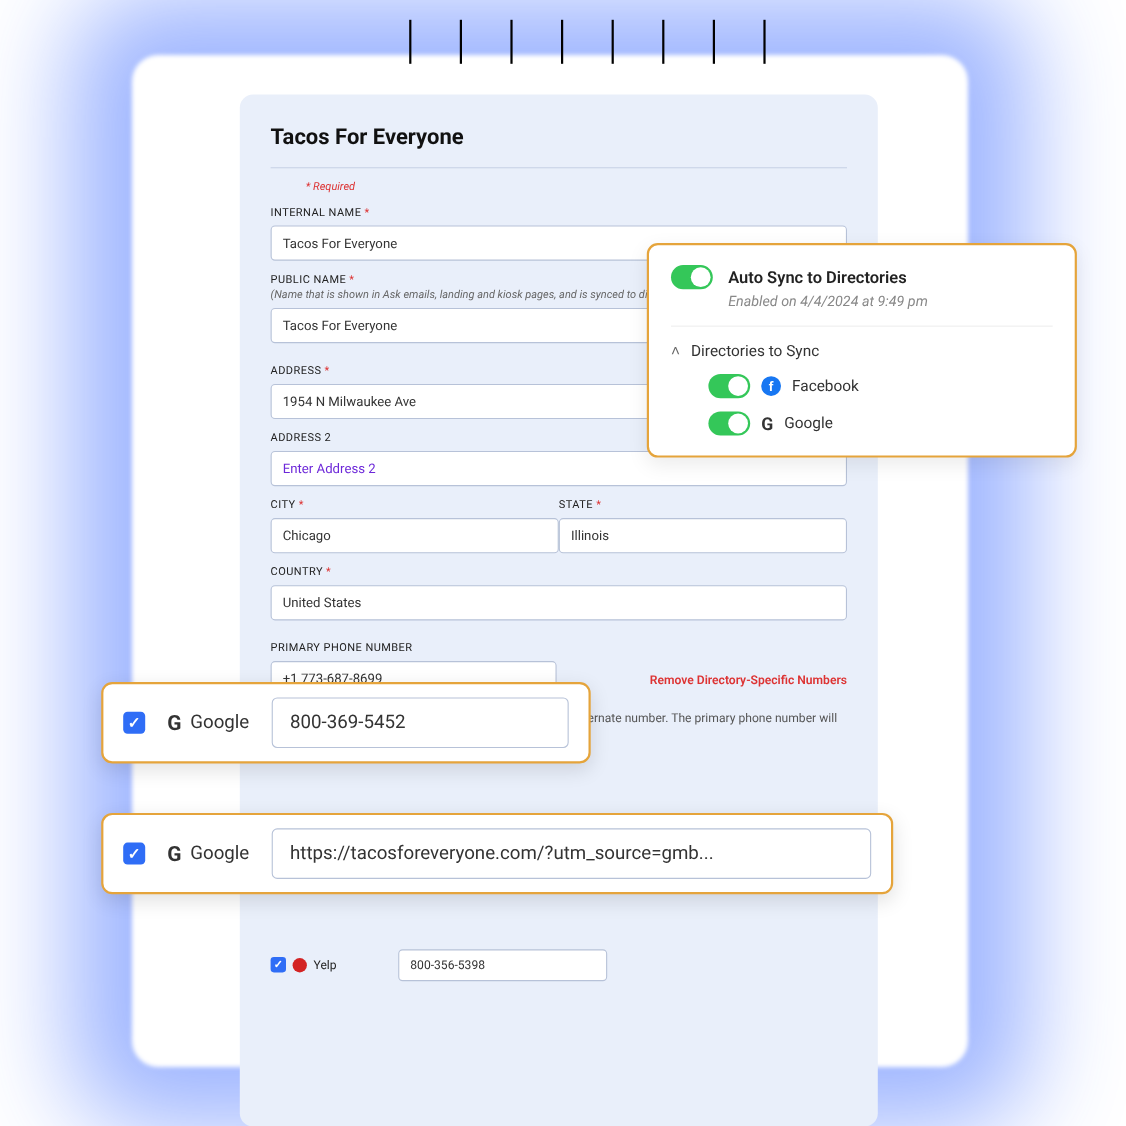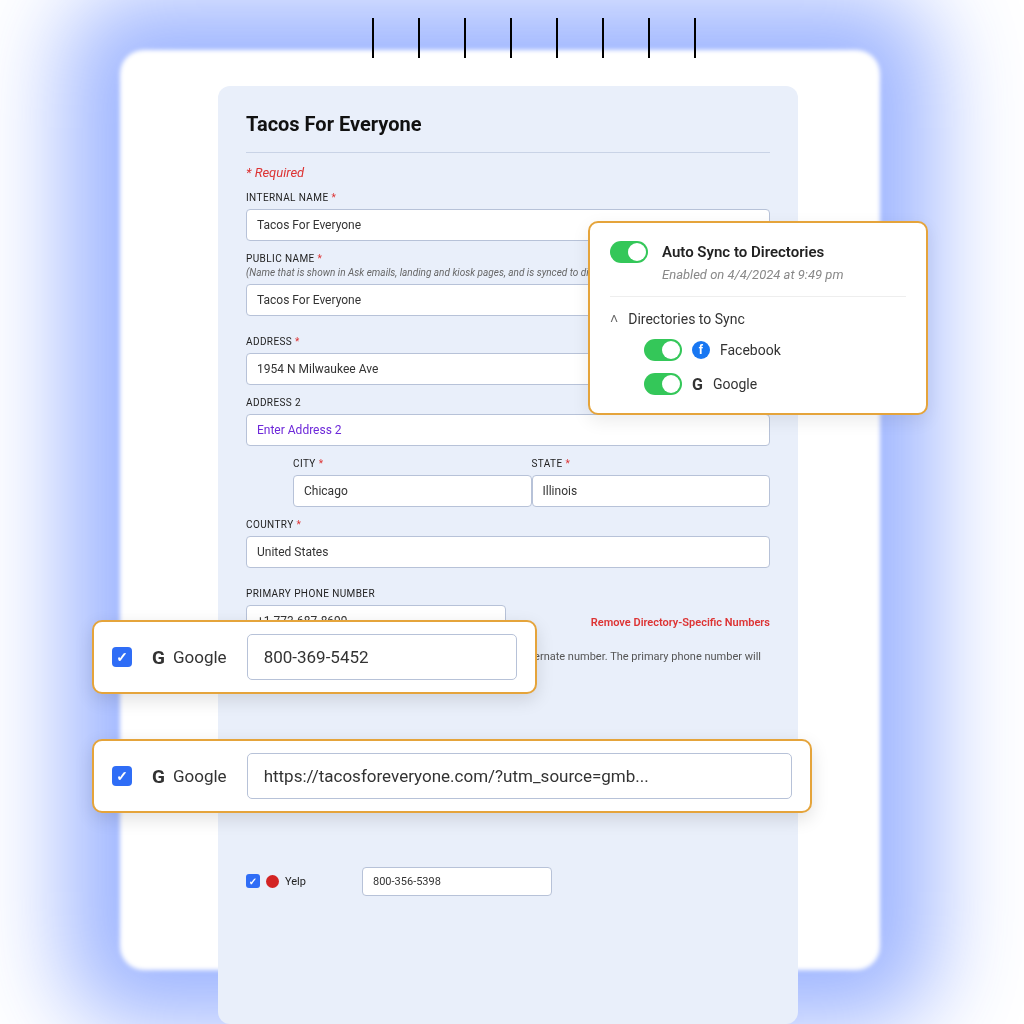--- a/index.html
+++ b/index.html
@@ -23,48 +23,48 @@
   .card {
     position: absolute;
     left: 218px; top: 86px; width: 580px; height: 938px;
     background: #e9effa;
     border-radius: 12px;
     padding: 26px 28px;
     z-index: 1;
   }
   .card h1 { font-size: 20px; font-weight:700; color:#111; }
   .hr { border:none; border-top:1px solid #c9d3e6; margin:16px 0 12px; }
-  .req { color:#d33; font-size:13px; font-style:italic; margin-bottom:12px; }
+  .req { color:#d33; font-size:10px; font-style:italic; margin-bottom:12px;margin-left:32px; }
   .label { font-size:10px; font-weight:400; letter-spacing:.4px; color:#222; text-transform:uppercase; margin-top:12px; }
   .star { color:#d33; }
   .hint { font-size:10px; font-style:italic; color:#666; margin-top:3px; }
   .input {
     width:100%; border:1px solid #b7c2d8; border-radius:4px; background:#fff;
     padding:8px 10px; font-size:12px; color:#333; margin-top:6px;
   }
   .input.placeholder { color:#6d28d9; }
-  .row2 { display:flex; gap:0;margin-left:47px; }
+  .row2 { display:flex; gap:0; }
   .row2 > div { flex:1; }
   .phone-row { display:flex; align-items:flex-end; gap:16px; }
   .phone-row .input { width:260px; }
   .remove-link { color:#d33; font-size:11px; font-weight:600; margin-left:auto; margin-bottom:8px; }
   .select-note { font-size:11px; color:#555; margin-top:12px; line-height:1.4; }
   .dir-row { display:flex; align-items:center; gap:16px; margin-top:14px; }
   .dir-label { display:flex; align-items:center; gap:6px; font-size:11px; color:#222; width:100px; }
   .dir-input { flex:0 0 190px; border:1px solid #b7c2d8; border-radius:4px; background:#fff; padding:7px 10px; font-size:11px; color:#333; }
   .check {
     width:14px; height:14px; border-radius:3px; background:#2f6df6; display:inline-flex;
     align-items:center; justify-content:center; color:#fff; font-size:10px; font-weight:700;
   }
   .fb-dot { width:13px; height:13px; border-radius:50%; background:#1877f2; color:#fff; font-size:10px; font-weight:700; display:inline-flex; align-items:center; justify-content:center; }
   .yelp-dot{ width:13px; height:13px; border-radius:50%; background:#d32323; display:inline-block; }
 
   
   .sync-panel {
-    position:absolute; left:588px; top:221px; width:340px;
+    position:absolute; left:588px; top:221px; width:391px;
     background:#fff; border:2px solid #e5a43b; border-radius:10px;
     padding:18px 20px; z-index:3;
     box-shadow:0 6px 18px rgba(0,0,0,0.08);
   }
   .sync-title-row{display:flex;align-items:center;gap:14px;}
   .toggle{ width:38px; height:22px; border-radius:11px; background:#34c759; position:relative; flex-shrink:0;}
   .toggle::after{content:"";position:absolute;right:2px;top:2px;width:18px;height:18px;border-radius:50%;background:#fff;}
   .sync-title{font-size:15px;font-weight:600;color:#222;}
   .sync-sub{font-size:13px;color:#888;font-style:italic;margin-left:52px;margin-top:4px;}
   .sync-hr{border:none;border-top:1px solid #eee;margin:14px 0;}

